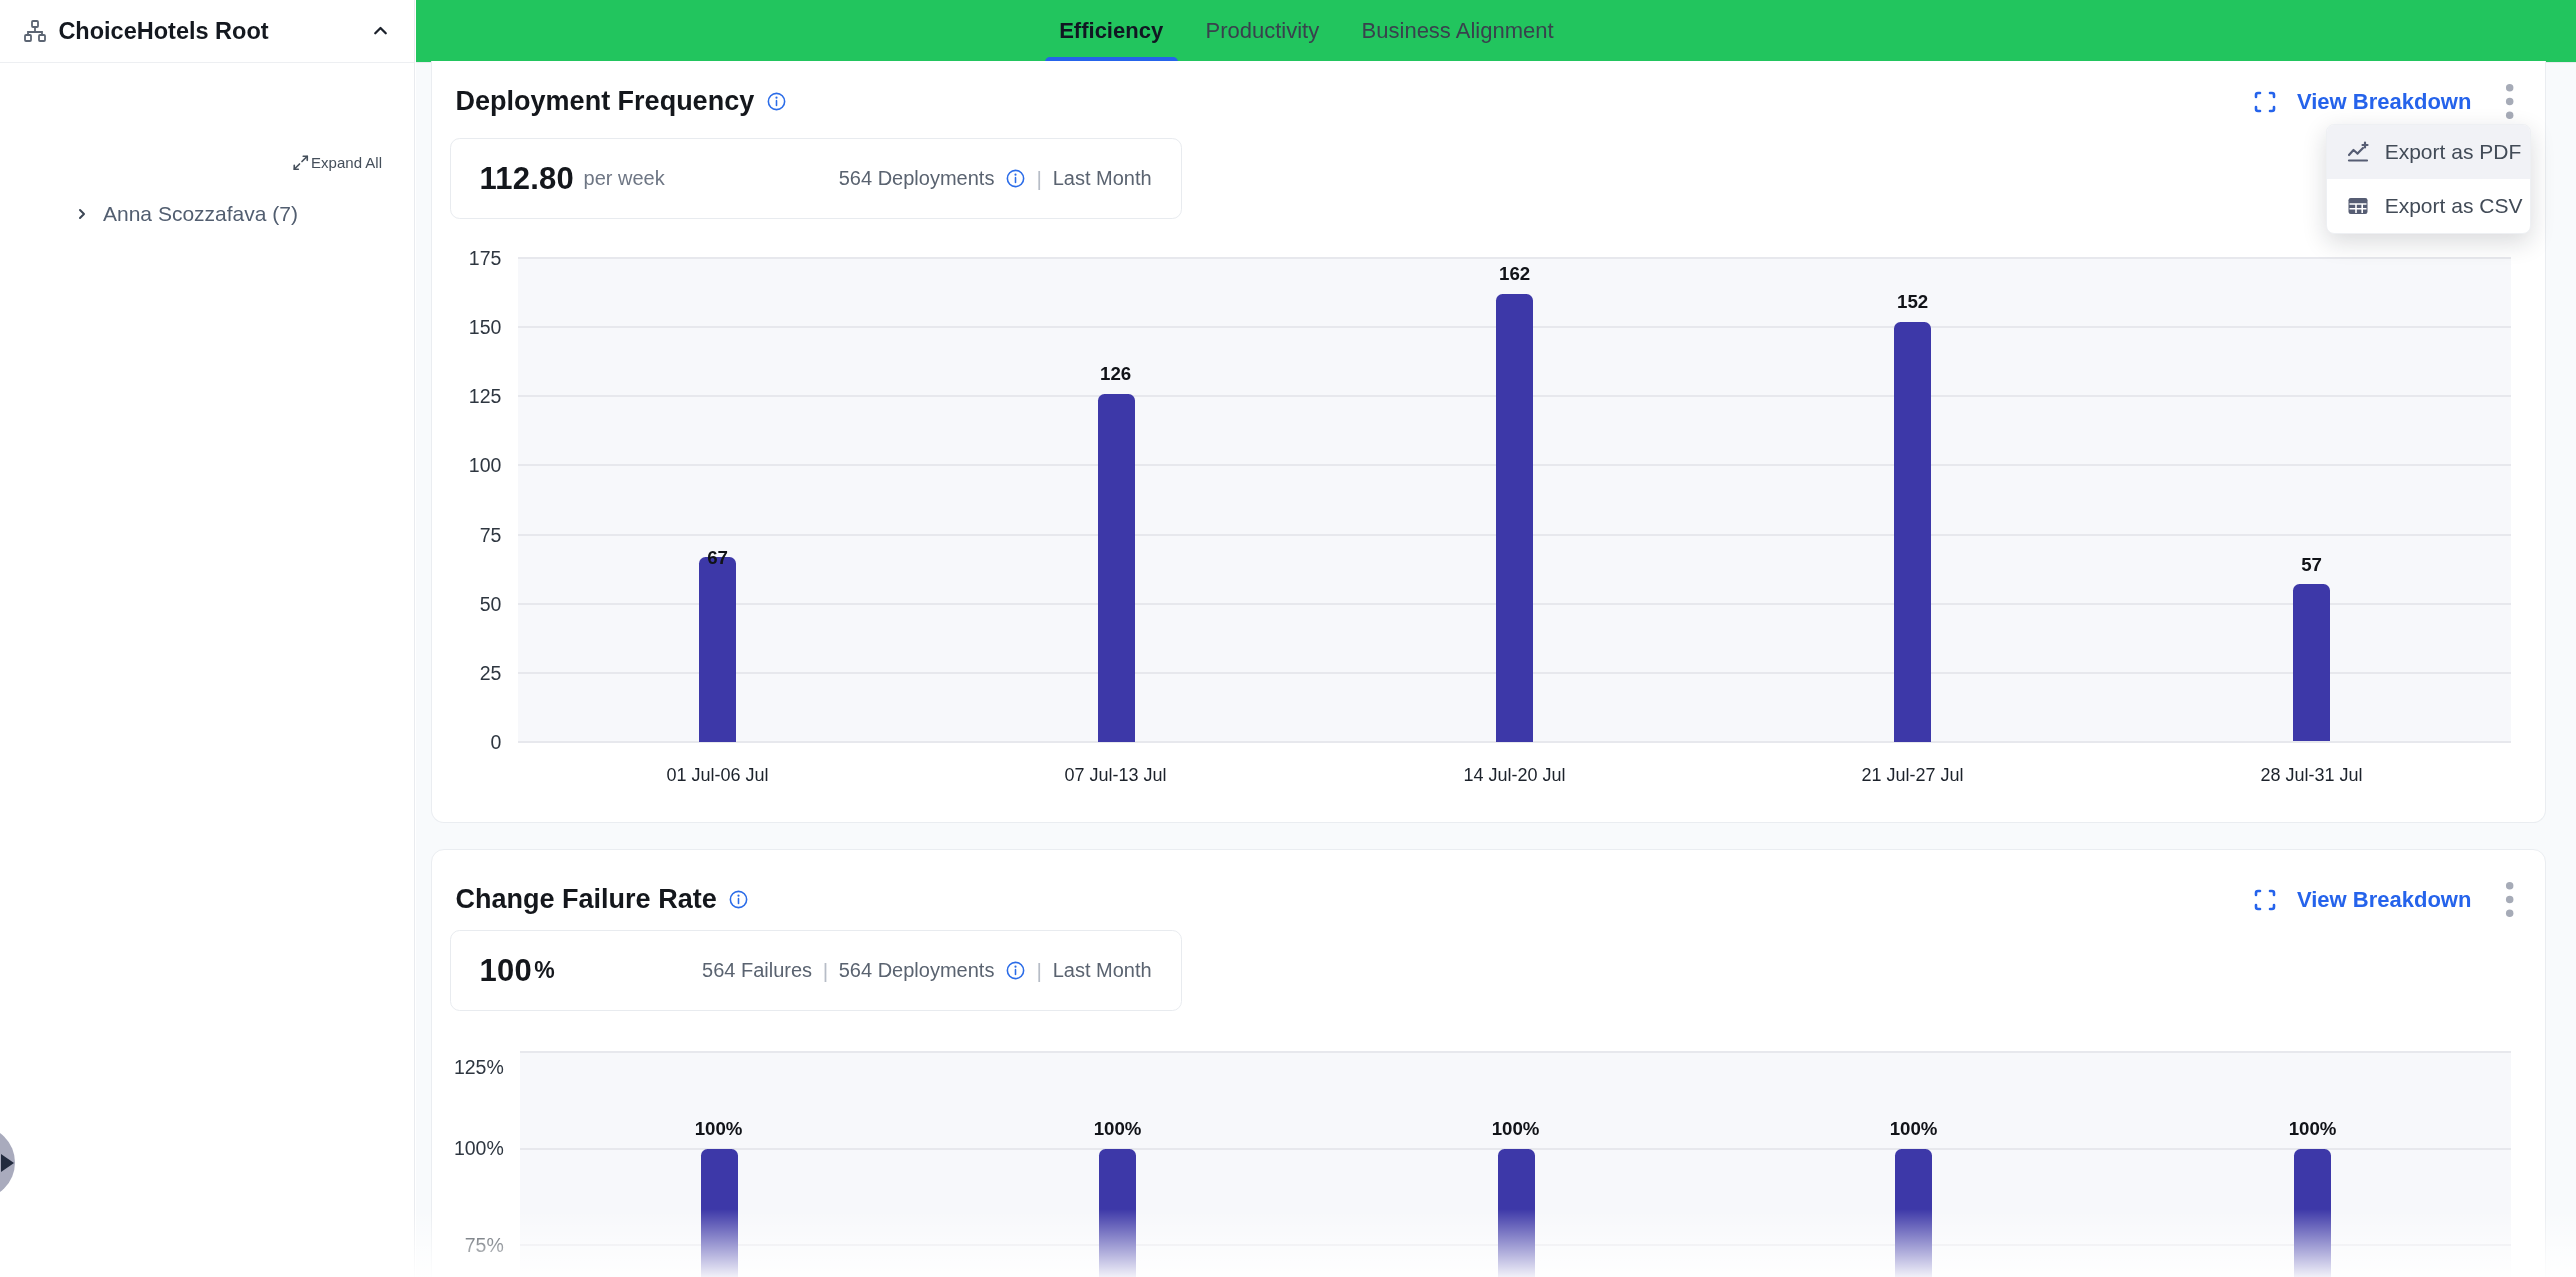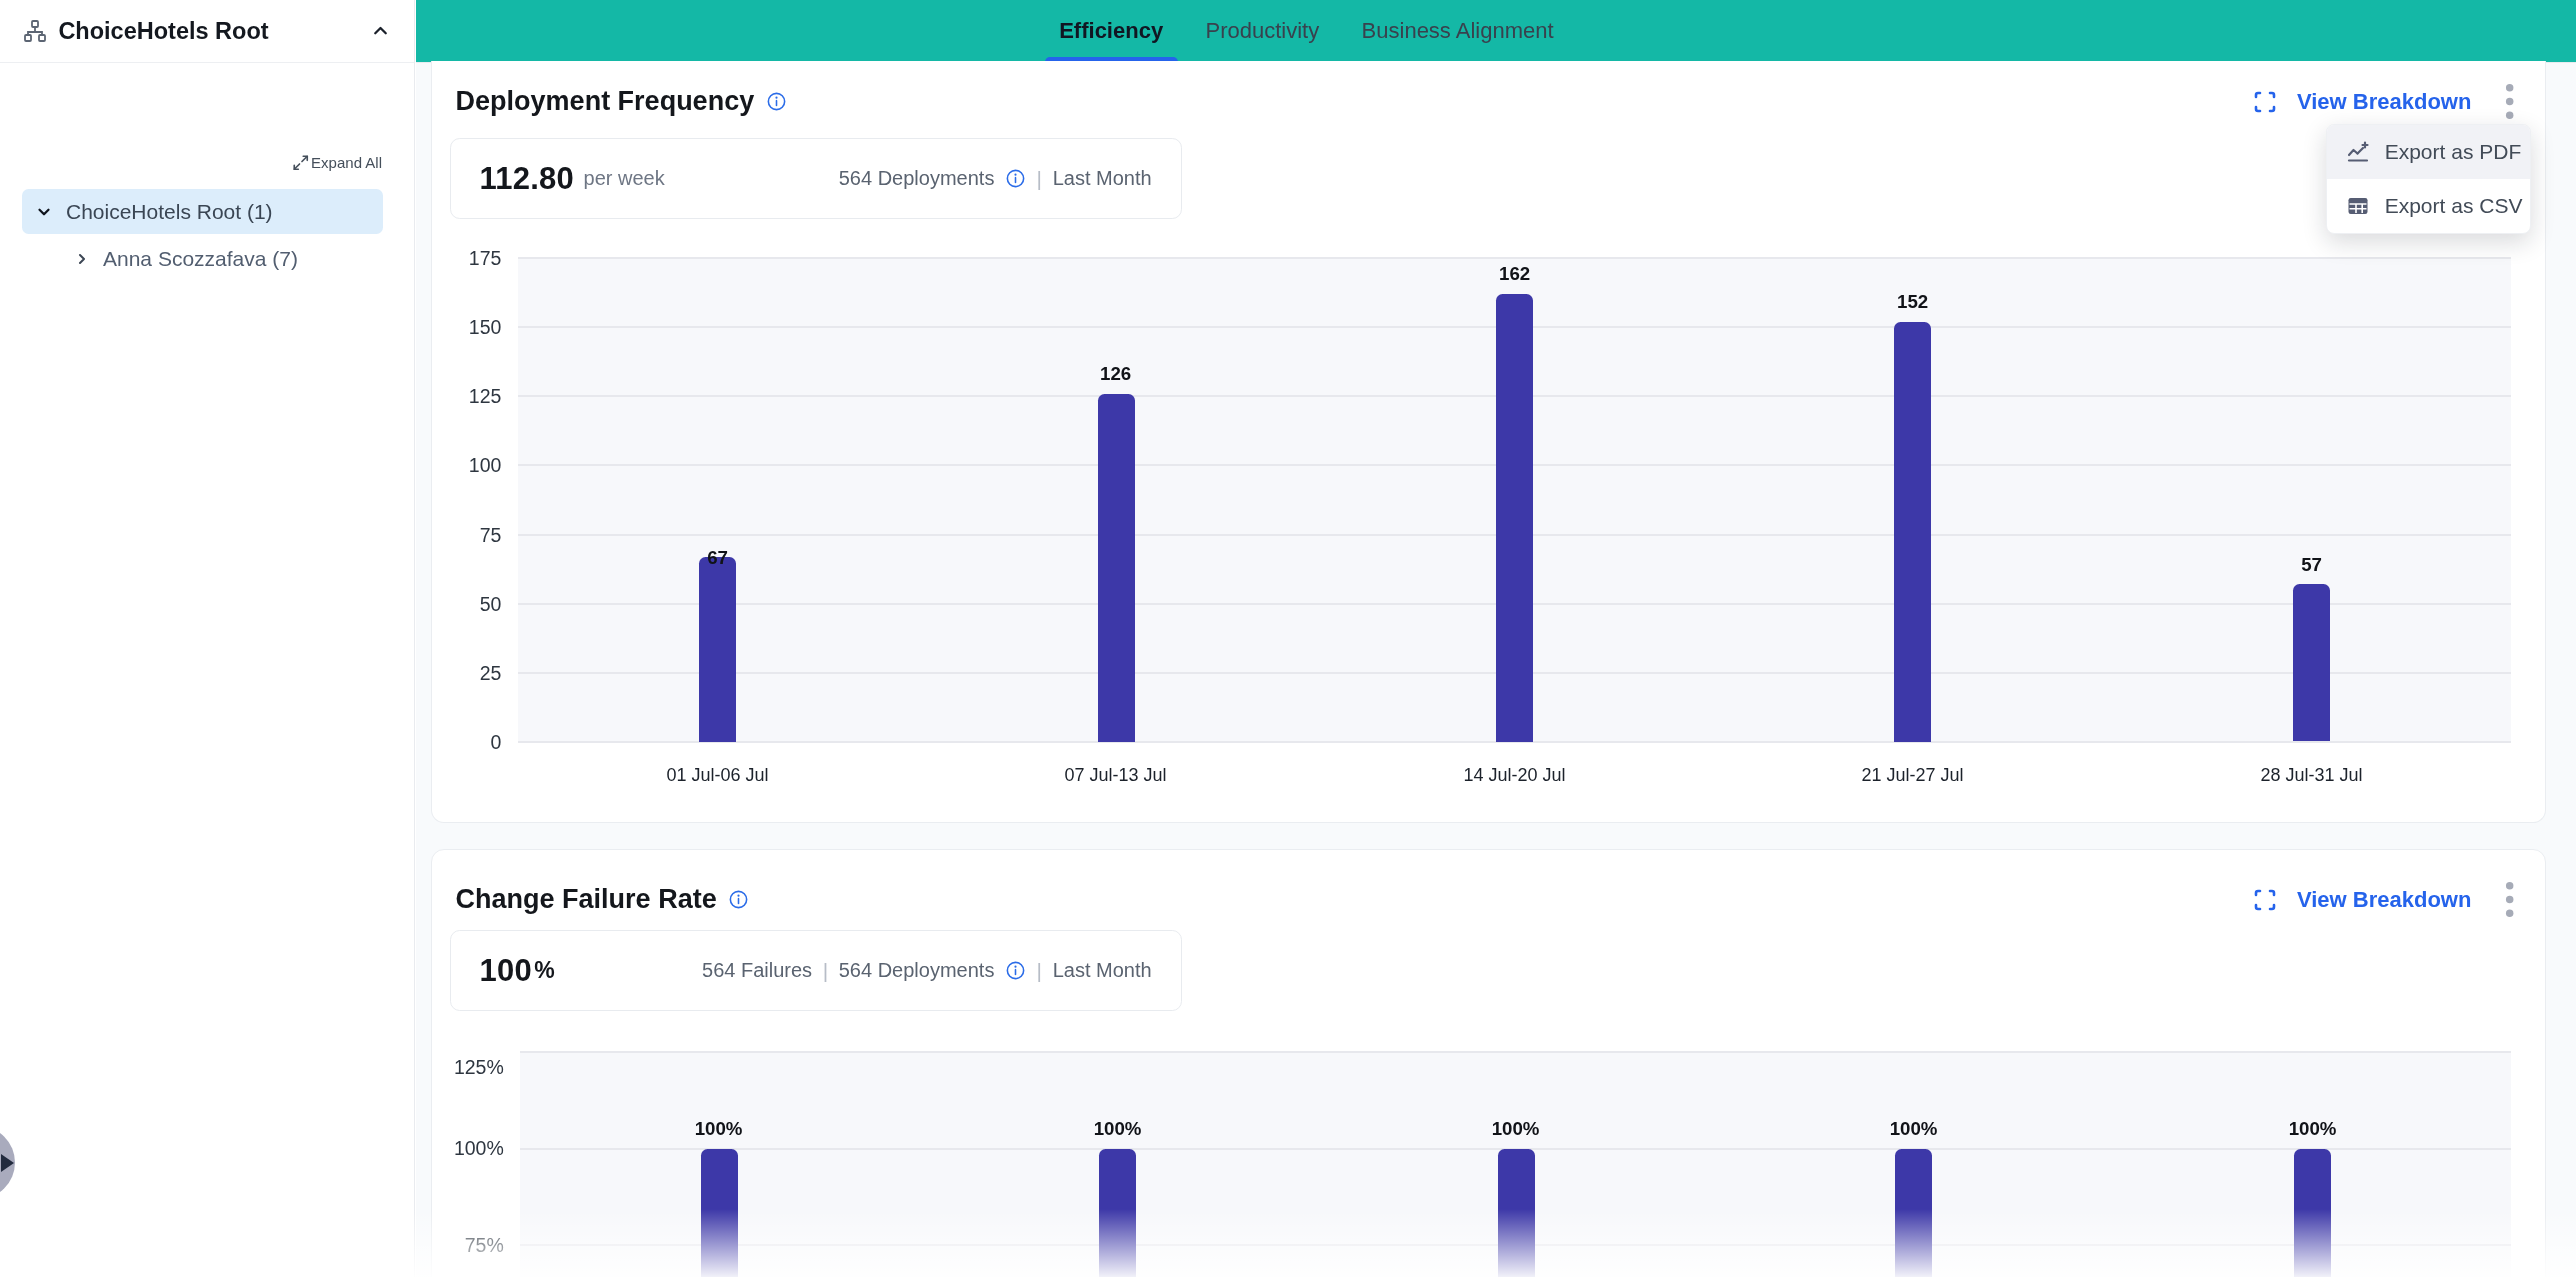--- a/index.html
+++ b/index.html
@@ -33,21 +33,21 @@
   .tree-row.child { padding-left:52px; color:#525e70; height:49px; }
 
   
   .handle { position:absolute; left:-58px; top:1126px; width:73px; height:73px;
             border-radius:50%; background:#a9abbd; z-index:40; cursor:pointer; }
   .handle .tri { position:absolute; left:59px; top:50%; transform:translateY(-50%);
                  width:0; height:0; border-left:13px solid #222b3e;
                  border-top:9px solid transparent; border-bottom:9px solid transparent; }
 
   
-  .topbar { position:absolute; left:416px; right:0; top:0; height:63px; background:#14b8a6;
+  .topbar { position:absolute; left:416px; right:0; top:0; height:63px; background:#22c55e;
             border-bottom:1.6px solid #e9ebef; }
   .tabs { display:flex; gap:36px; margin-left:640px; height:100%; align-items:center; }
   .tab { position:relative; height:100%; display:flex; align-items:center; font-size:22px;
          color:#39414d; cursor:pointer; padding:0 3.2px; }
   .tab.active { font-weight:bold; color:#111622; }
   .tab .underline { display:none; }
   .tab.active .underline { display:block; position:absolute; left:-11.4px; right:-11.4px;
          bottom:-1.6px; height:6.5px; background:#2563eb; border-radius:4.9px 4.9px 0 0; }
 
   
@@ -133,28 +133,20 @@
         <polyline points="15 4 20 4 20 9"></polyline>
           <polyline points="9 20 4 20 4 15"></polyline>
         <line x1="20" y1="4" x2="13.5" y2="10.5"></line>
           <line x1="4" y1="20" x2="10.5" y2="13.5"></line>
       </svg>
     </span>
     <span>Expand All</span>
   </div>
 
   <div class="tree">
-    <div class="tree-row selected">
-      <span>
-        <svg width="18" height="18" viewBox="0 0 24 24" fill="none" stroke="#10151d" stroke-width="3" stroke-linecap="round" stroke-linejoin="round">
-          <path d="M6 9l6 6 6-6"></path>
-        </svg>
-      </span>
-      <span>ChoiceHotels Root (1)</span>
-    </div>
     <div class="tree-row child">
       <span>
         <svg width="16" height="16" viewBox="0 0 24 24" fill="none" stroke="#3c4654" stroke-width="3" stroke-linecap="round" stroke-linejoin="round">
           <path d="M9 6l6 6-6 6"></path>
         </svg>
       </span>
       <span>Anna Scozzafava (7)</span>
     </div>
   </div>
 </aside>

